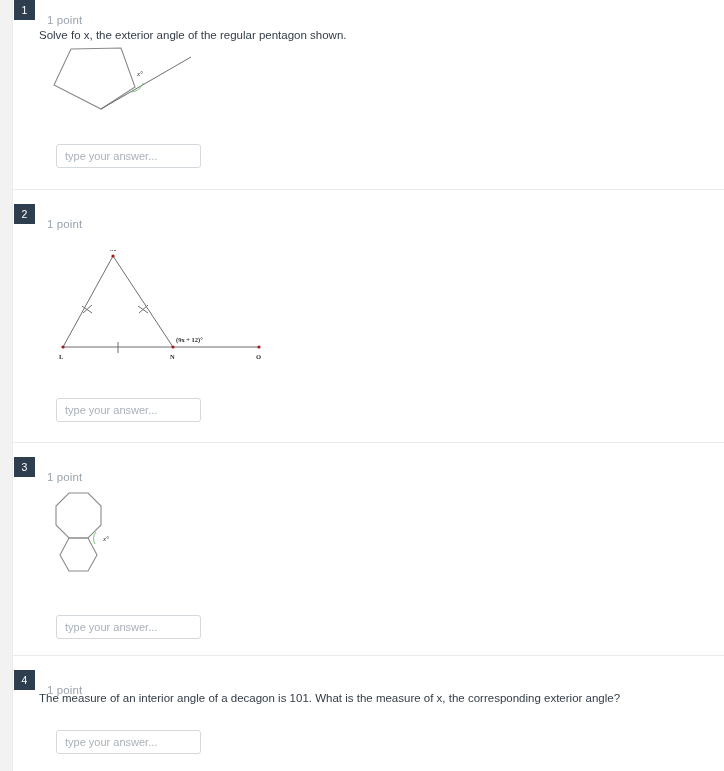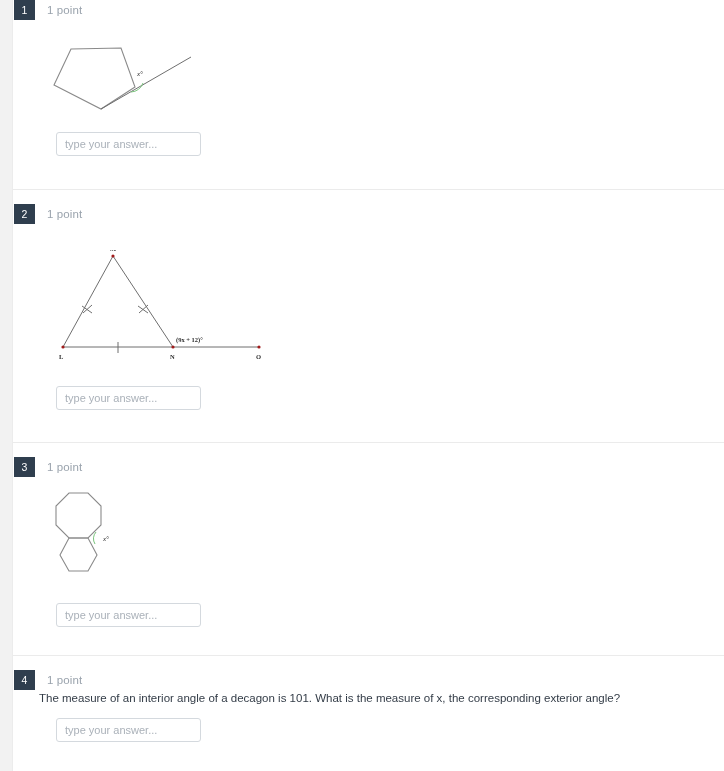--- a/index.html
+++ b/index.html
@@ -54,21 +54,21 @@
     background: #2f3e4e;
     color: #ffffff;
     font-size: 10.5px;
     line-height: 20px;
     text-align: center;
     font-family: "Liberation Sans", sans-serif;
   }
   .q-points {
     position: absolute;
     left: 34px;
-    top: 2px;
+    top: 12px;
     font-size: 11.5px;
     color: #9aa3ad;
     line-height: 16px;
     letter-spacing: 0.1px;
   }
   .q-prompt {
     position: absolute;
     left: 26px;
     font-size: 11.5px;
     color: #333c47;
@@ -84,20 +84,21 @@
     height: 24px;
     box-sizing: border-box;
     border: 1px solid #d4d9de;
     border-radius: 3px;
     background: #ffffff;
     font-family: "Liberation Sans", sans-serif;
     font-size: 11px;
     color: #333c47;
     padding: 0 8px;
     outline: none;
+    margin-top: 12px;
   }
   .answer-input::placeholder {
     color: #aab1b9;
     font-size: 11px;
   }
   .fig-svg { display: block; }
   .fig-label {
     font-family: "Liberation Serif", serif;
     font-style: italic;
     font-size: 7px;
@@ -132,20 +133,21 @@
 
 <div id="quiz-root">
 
   <div class="left-gutter"></div>
 
   <div class="question-block" style="top:0px; height:189px;">
     <div class="q-header">
       <div class="q-number">1</div>
       <div class="q-points">1 point</div>
     </div>
+    <div class="q-prompt" style="top:28px;">Solve fo x, the exterior angle of the regular pentagon shown.</div>
 
     <div class="q-figure" style="left:26px; top:42px; width:180px; height:78px;">
       <svg class="fig-svg" width="180" height="78" viewBox="0 0 180 78">
 
         <polygon class="poly-stroke" points="32,7 82,6 96,45 62,67 15,43"></polygon>
 
         <line class="line-stroke" x1="62" y1="67" x2="152" y2="15"></line>
 
         <path class="arc-green" d="M 92,50 A 13,13 0 0 0 104,41"></path>
         <text class="fig-label" x="98" y="34">x°</text>

